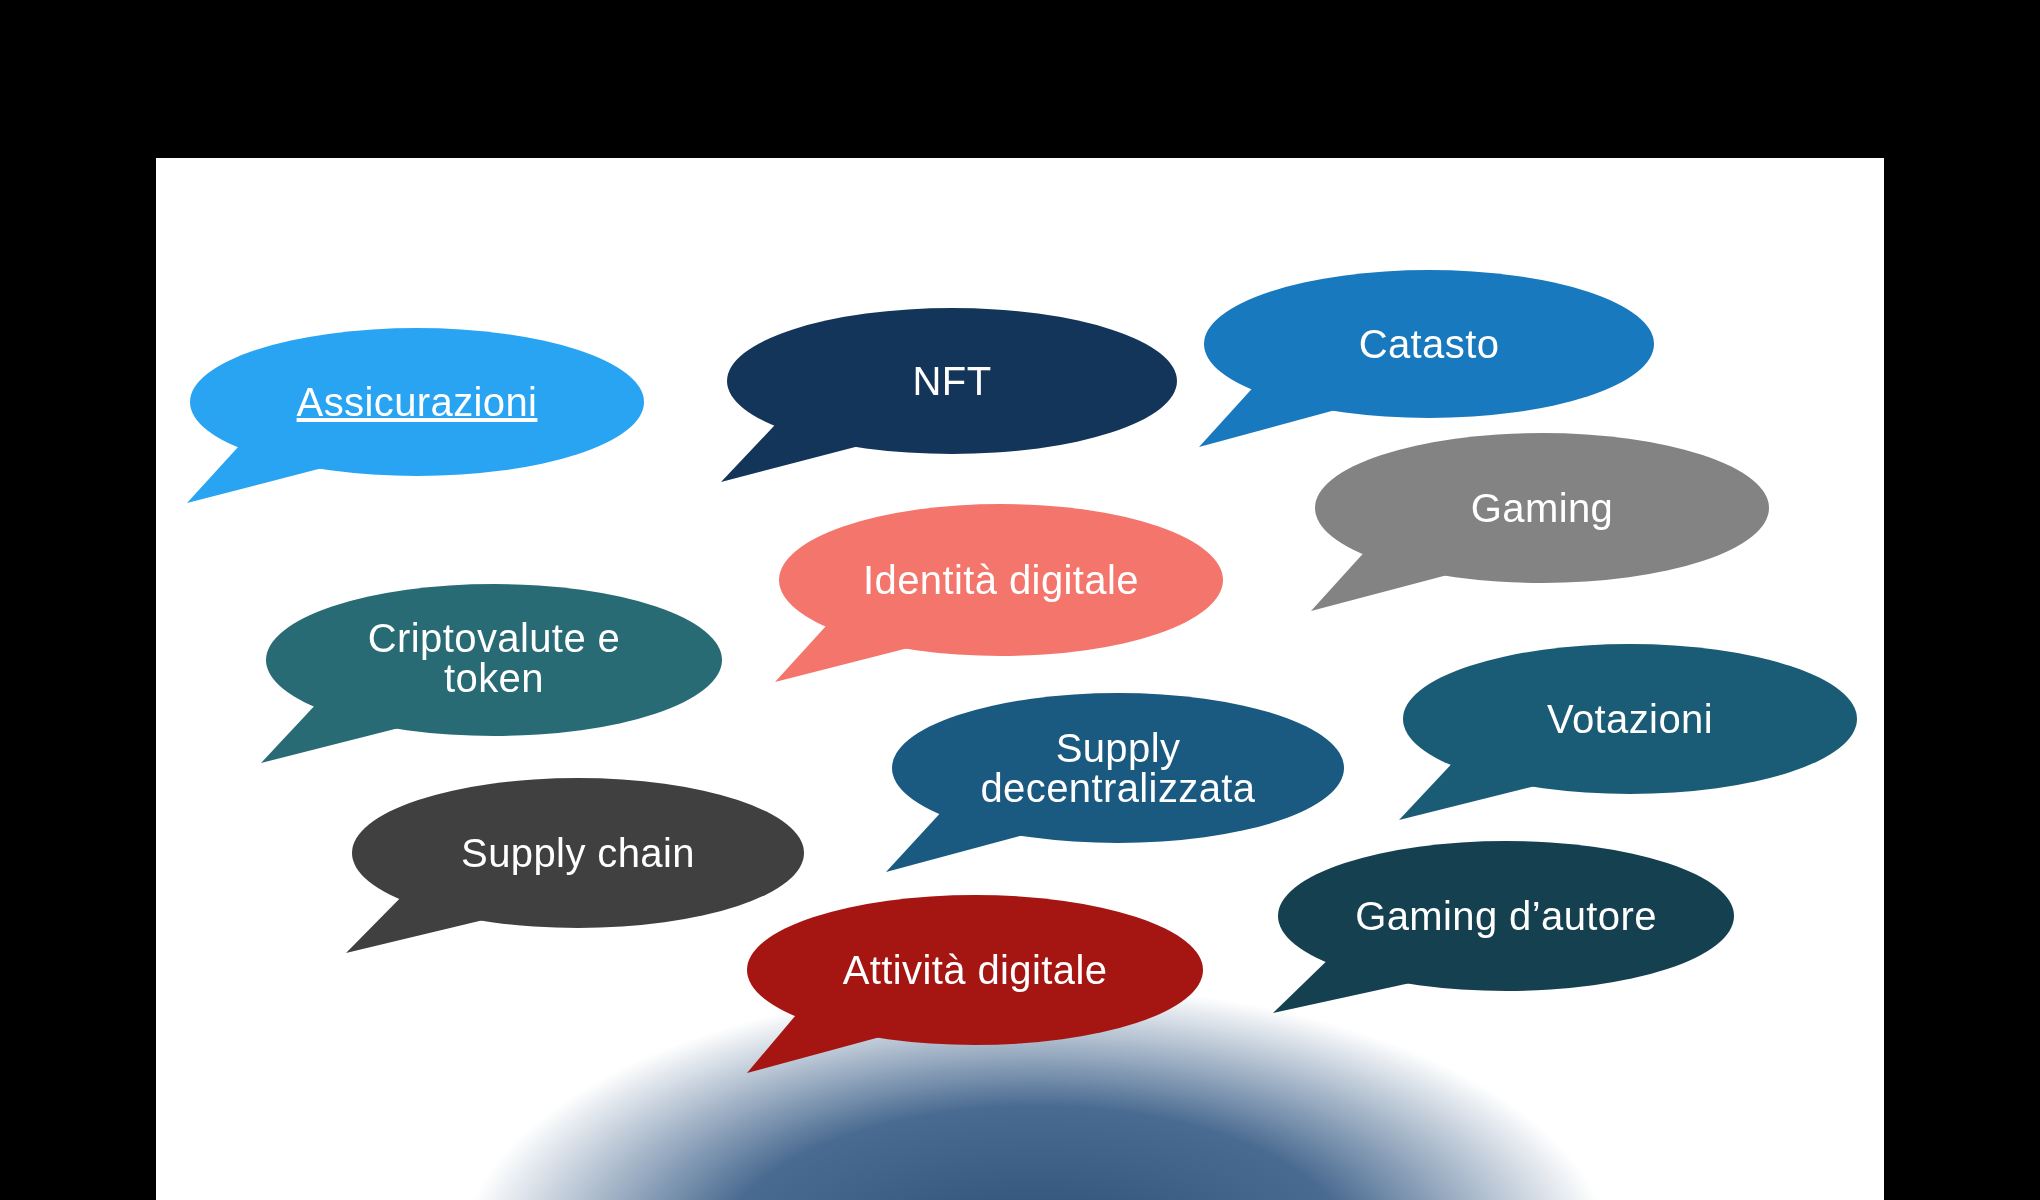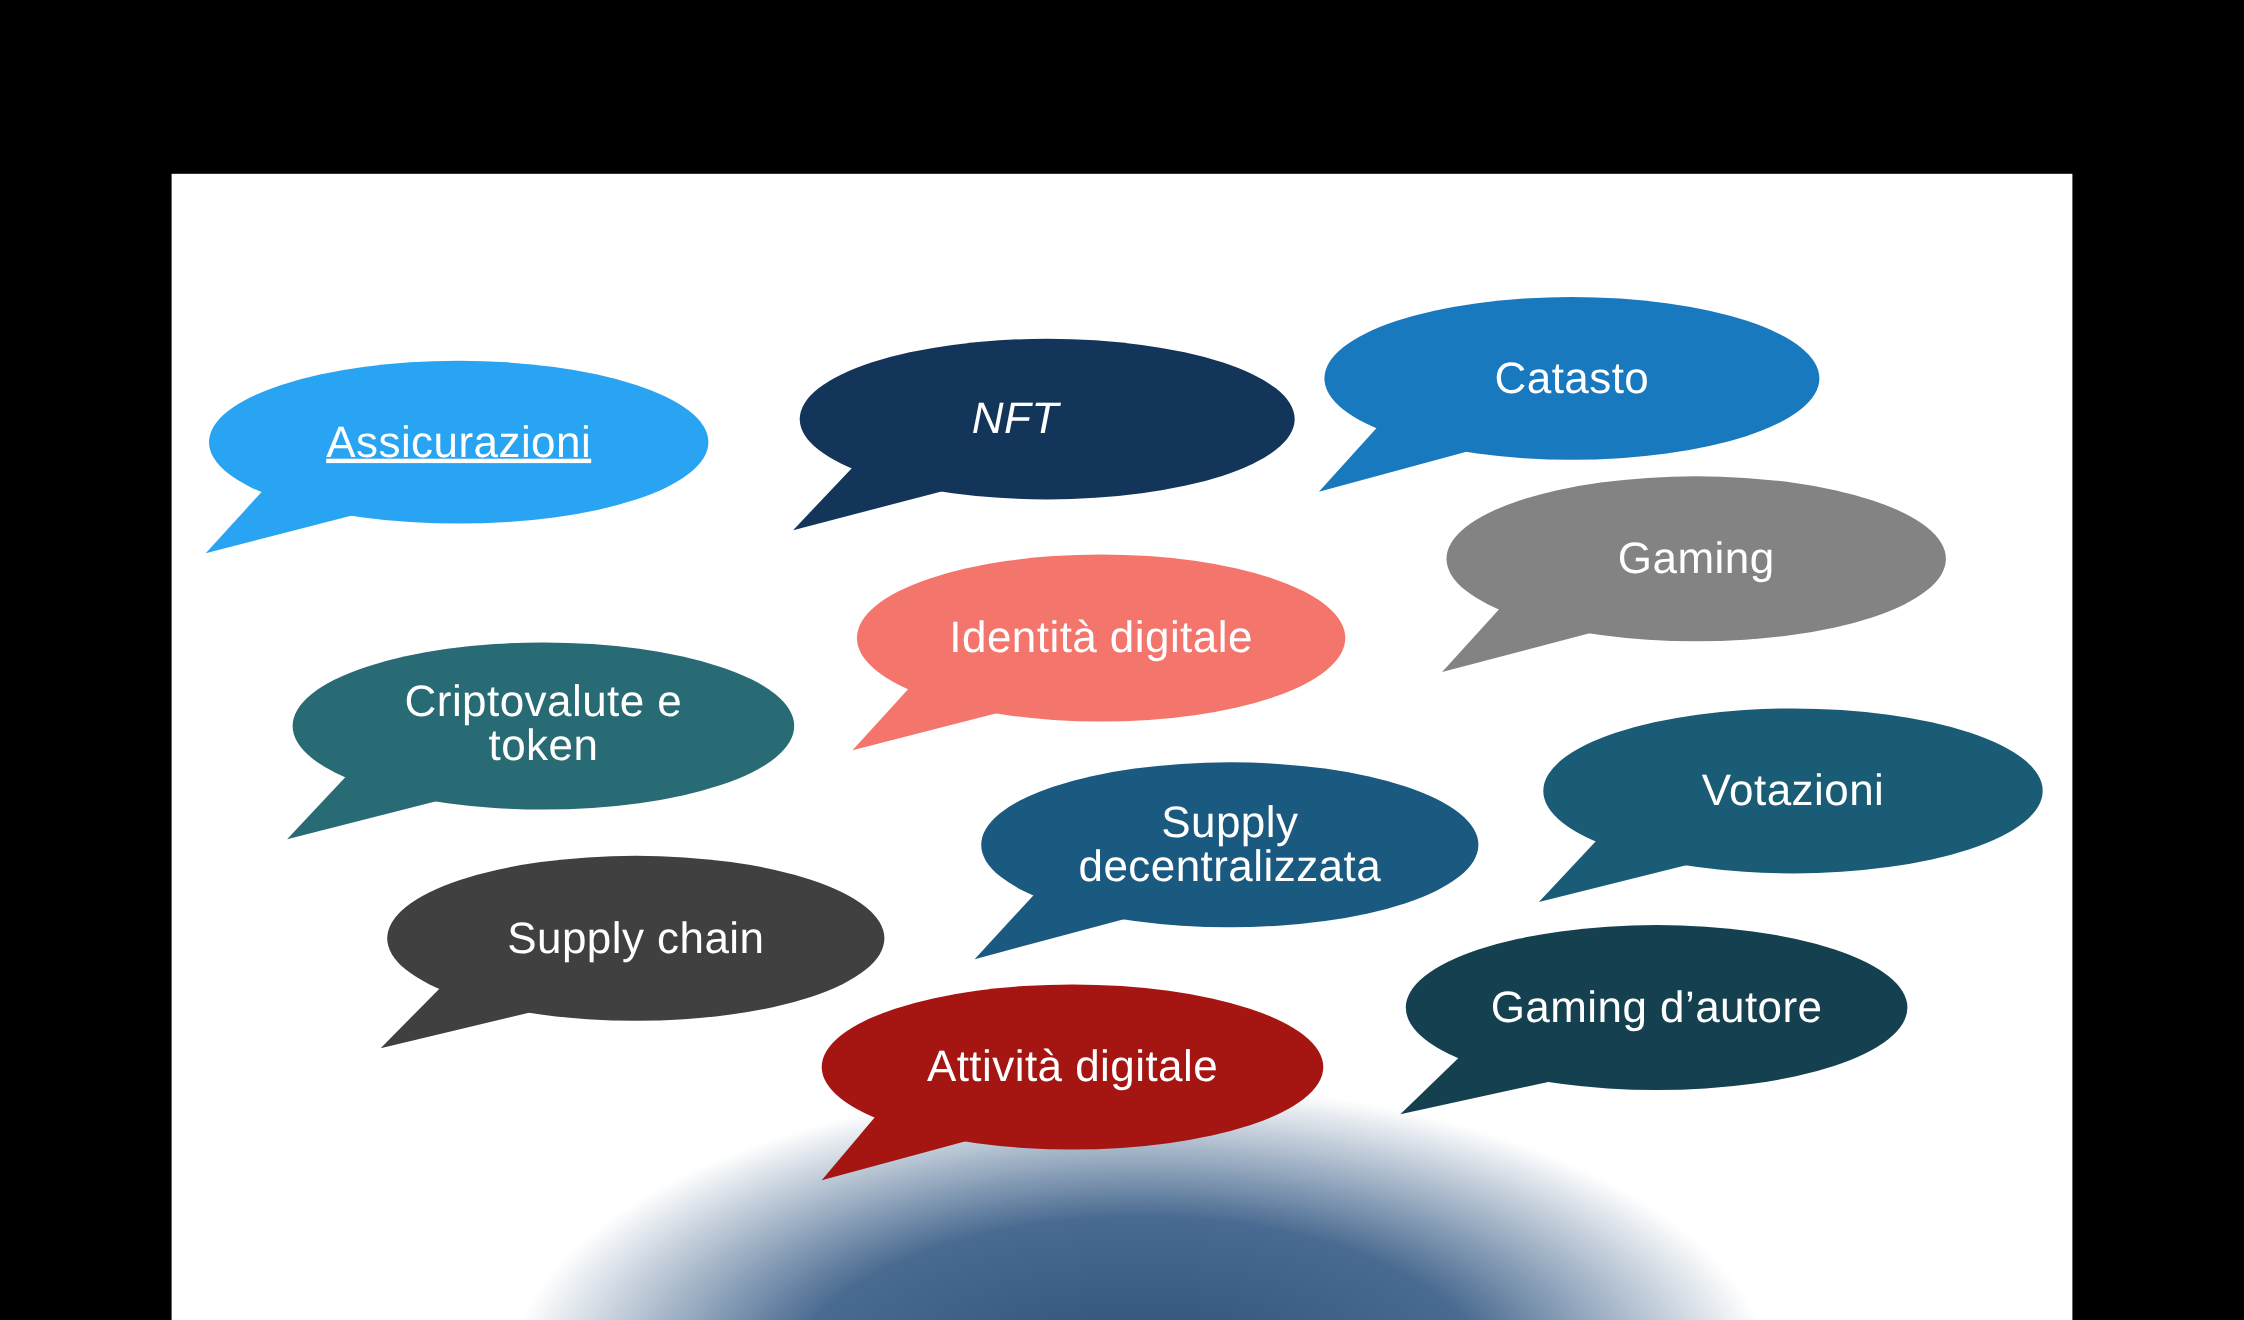--- a/index.html
+++ b/index.html
@@ -104,21 +104,21 @@
           <path d="M 747 1073 L 797.2 1013.5 L 883.8 1036.0 Z"></path>
           <ellipse cx="975" cy="970" rx="228" ry="75"></ellipse>
         </g>
         <g fill="#15404F">
           <path d="M 1273 1013 L 1328.2 959.5 L 1414.8 982.0 Z"></path>
           <ellipse cx="1506" cy="916" rx="228" ry="75"></ellipse>
         </g>
       </svg>
     <div id="labels">
         <div class="bubble-label" style="left: 34px; top: 170px; width: 454px; height: 148px; text-decoration: underline;">Assicurazioni</div>
-        <div class="bubble-label" style="left: 542px; top: 150px; width: 450px; height: 146px; font-style: italic;">NFT</div>
+        <div class="bubble-label" style="left: 571px; top: 150px; width: 450px; height: 146px;">NFT</div>
         <div class="bubble-label" style="left: 1048px; top: 112px; width: 450px; height: 148px;">Catasto</div>
         <div class="bubble-label" style="left: 623px; top: 346px; width: 444px; height: 152px;">Identità digitale</div>
         <div class="bubble-label" style="left: 1159px; top: 275px; width: 454px; height: 150px;">Gaming</div>
         <div class="bubble-label" style="left: 110px; top: 424px; width: 456px; height: 152px;">Criptovalute e
 token</div>
         <div class="bubble-label" style="left: 736px; top: 535px; width: 452px; height: 150px;">Supply
 decentralizzata</div>
         <div class="bubble-label" style="left: 1247px; top: 486px; width: 454px; height: 150px;">Votazioni</div>
         <div class="bubble-label" style="left: 196px; top: 620px; width: 452px; height: 150px; text-align: right;">Supply chain</div>
         <div class="bubble-label" style="left: 591px; top: 737px; width: 456px; height: 150px;">Attività digitale</div>

